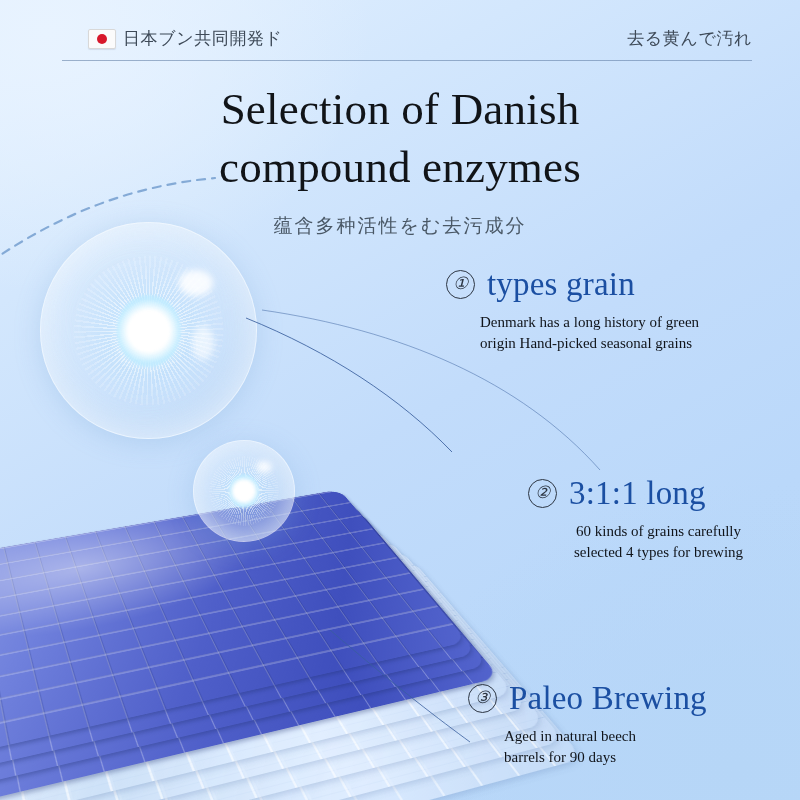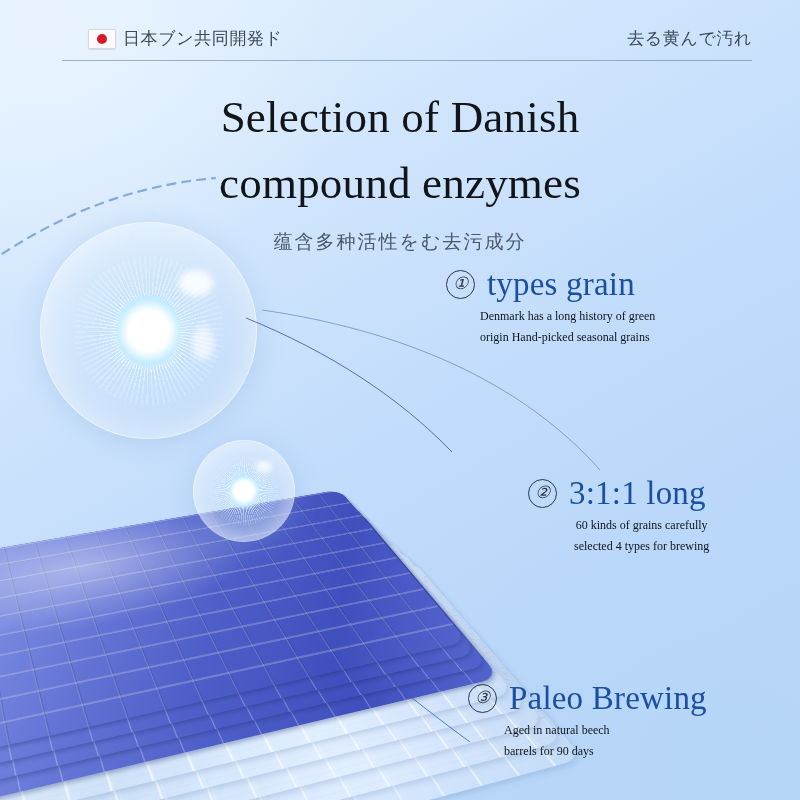--- a/index.html
+++ b/index.html
@@ -95,21 +95,21 @@
     left: 0; top: 76px;
     width: 800px;
     text-align: center;
   }
   .title-line {
     font-size: 45px;
     line-height: 50px;
     color: #111418;
     letter-spacing: 0.2px;
     font-weight: normal;
-    margin: 16px;
+    margin: 8px;
   }
   .subtitle {
     margin-top: 18px;
     font-size: 19px;
     line-height: 30px;
     color: #4a5866;
     letter-spacing: 2px;
     font-family: "DejaVu Sans", "Liberation Sans", sans-serif;
   }
 
@@ -232,22 +232,22 @@
     text-align: center;
     flex: none;
   }
   .feature-title {
     font-size: 33px;
     line-height: 36px;
     color: #1b4fa2;
     letter-spacing: 0.2px;
   }
   .feature-desc {
-    margin-top: 4px;
-    font-size: 12px;
+    margin-top: 10px;
+    font-size: 15px;
     line-height: 21px;
     color: #10141a;
     white-space: pre-line;
   }
 </style>
 </head>
 <body>
 
 <div id="poster">
 

